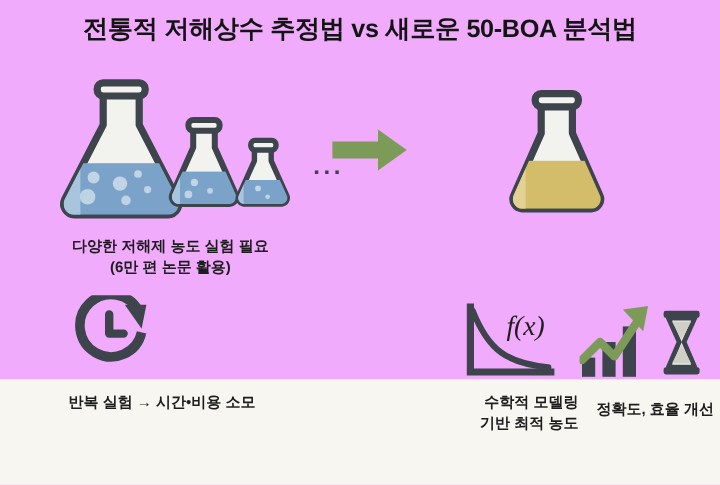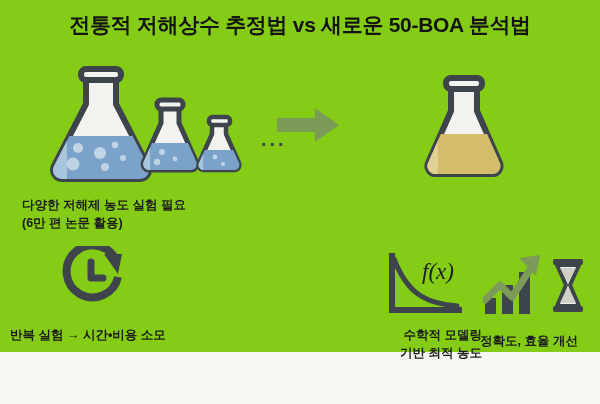--- a/index.html
+++ b/index.html
@@ -11,22 +11,22 @@
     height: 404px;
     background: #f7f6f0;
     font-family: "Liberation Sans", "DejaVu Sans", sans-serif;
     overflow: hidden;
     position: relative;
     color: #1f1f1f;
   }
   #infographic {
     position: relative;
     width: 600px;
-    height: 352px;
-    background: #84cc16;
+    height: 316px;
+    background: #f0abfc;
   }
   .abs { position: absolute; }
 
   
   #title {
     top: 12px;
     left: 0;
     width: 600px;
     text-align: center;
     font-size: 21px;
@@ -34,20 +34,21 @@
     letter-spacing: -0.3px;
     color: #141414;
     line-height: 1.25;
   }
 
   
   .caption {
     font-size: 12.5px;
     font-weight: bold;
     color: #1d1d1d;
+    text-align: center;
     line-height: 1.45;
     white-space: pre-line;
   }
   #left-flask-caption {
     top: 196px;
     left: 22px;
     width: 240px;
   }
   #right-flask-caption {
     top: 196px;
@@ -62,21 +63,21 @@
   #model-caption {
     top: 326px;
     left: 372px;
     width: 110px;
     text-align: right;
   }
   #improve-caption {
     top: 332px;
     left: 480px;
     width: 115px;
-    text-align: left;
+    text-align: right;
   }
 
   
   .svg-holder { line-height: 0; }
   #left-flasks-illustration { top: 60px; left: 45px; }
   #transition-arrow      { top: 105px; left: 275px; }
   #right-flask-illustration { top: 70px; left: 420px; }
   #repeat-clock-icon     { top: 246px; left: 60px; }
   #decay-curve-chart     { top: 252px; left: 385px; }
   #growth-bar-chart      { top: 252px; left: 483px; }

